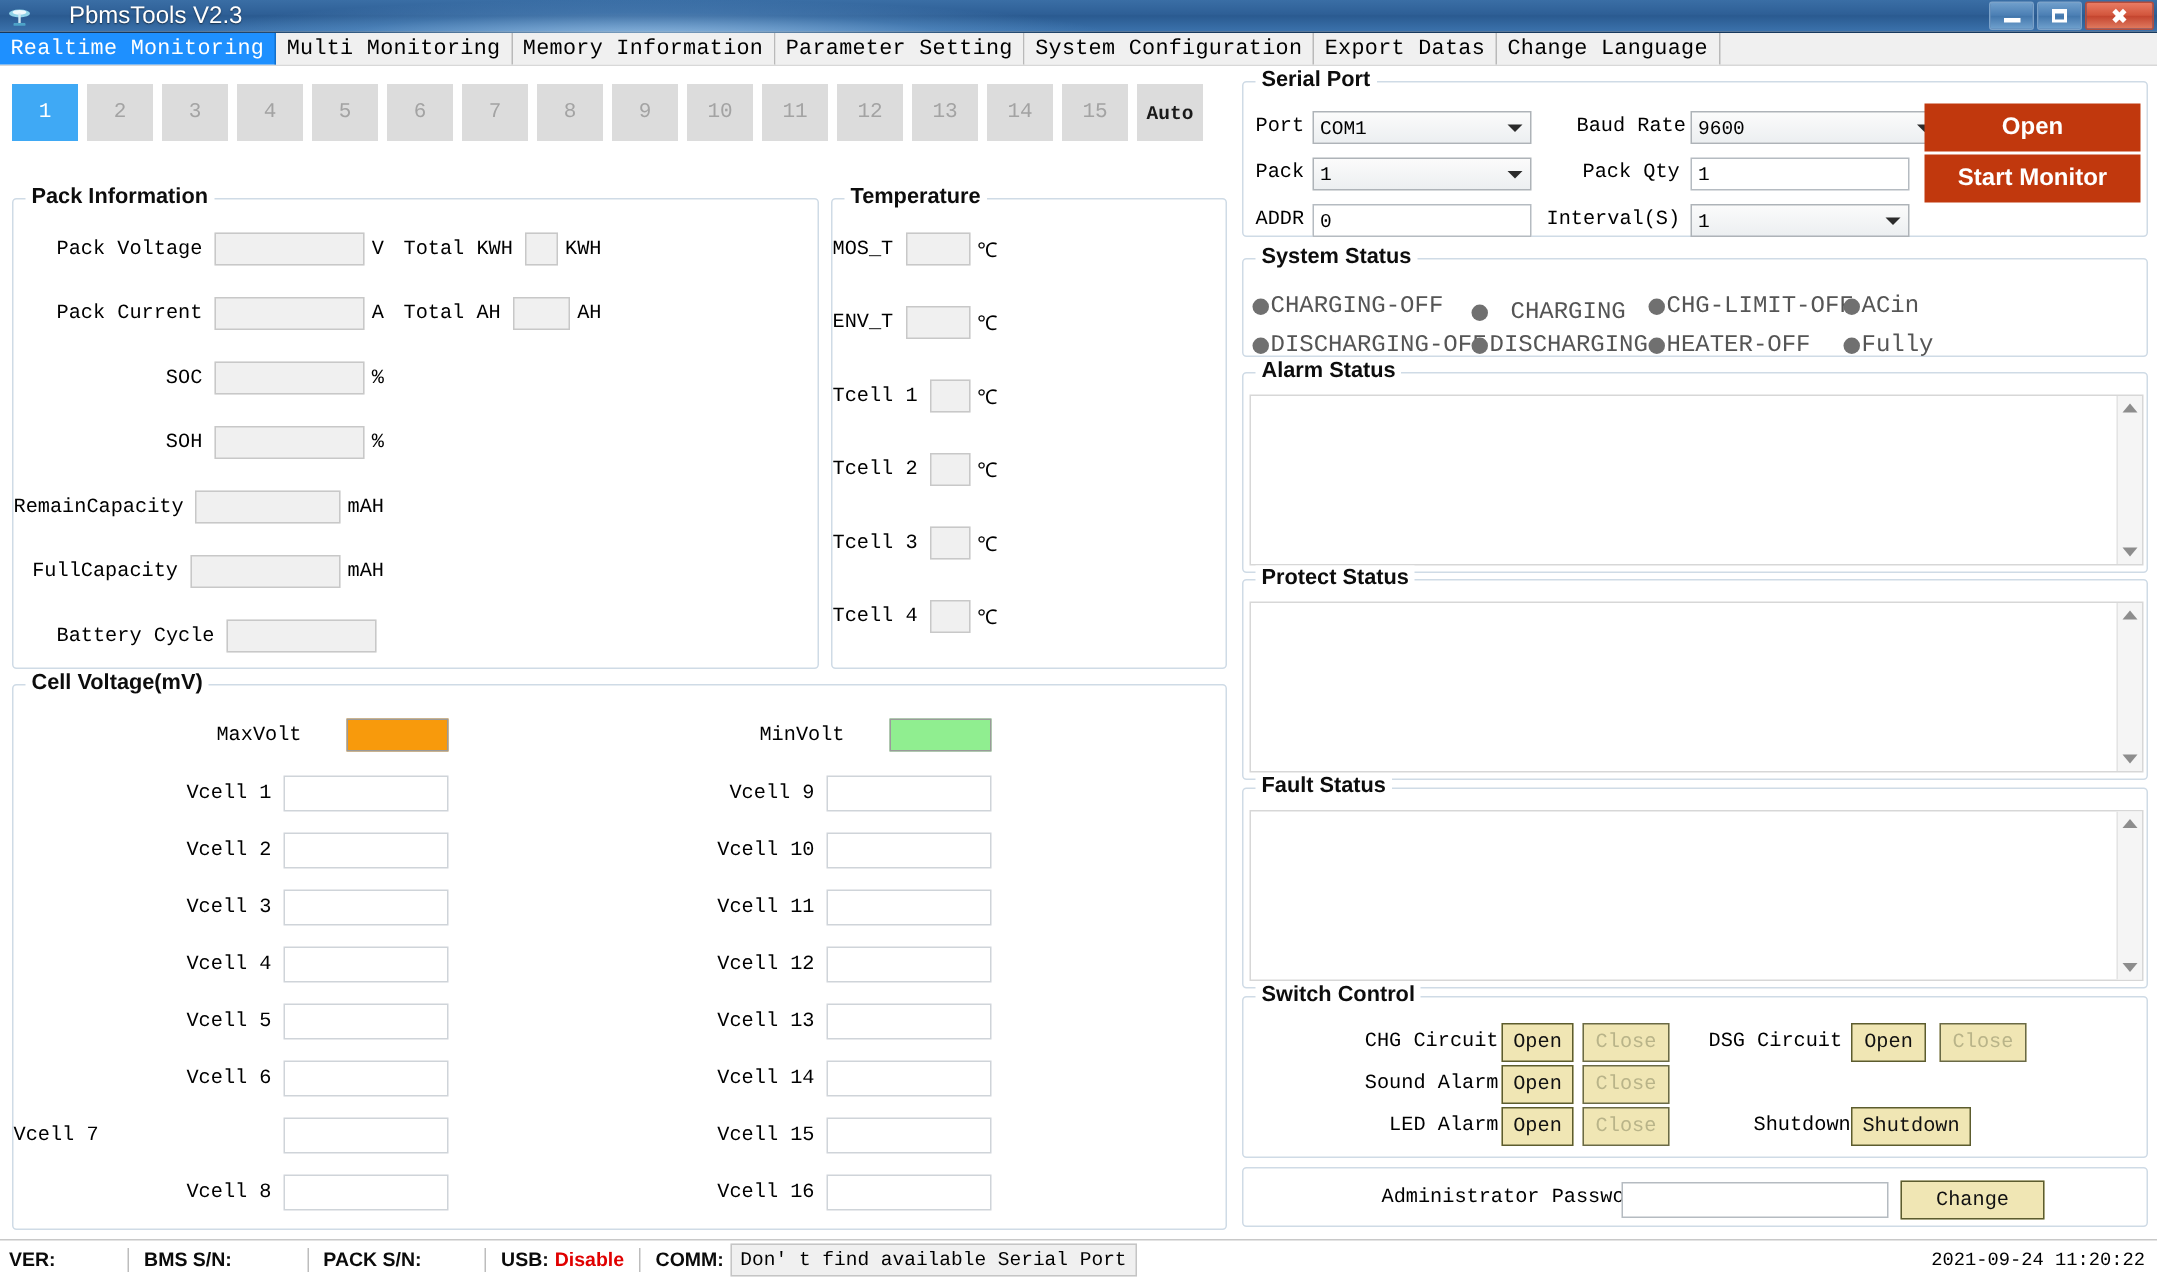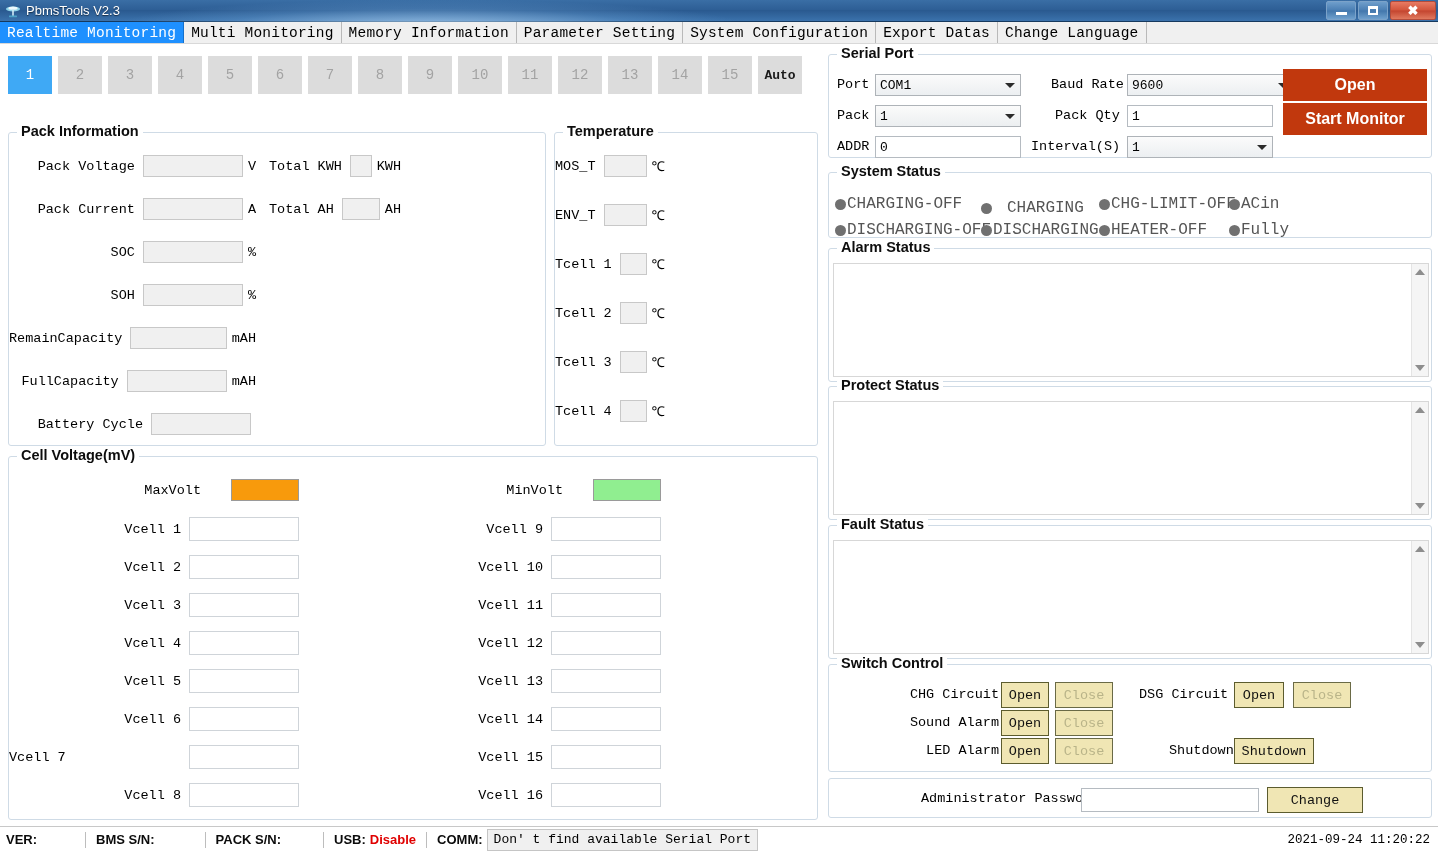--- a/index.html
+++ b/index.html
@@ -29,23 +29,24 @@
     background: radial-gradient(ellipse at 50% 120%, rgba(180,215,245,.75) 0%, rgba(120,175,225,.25) 48%, rgba(255,255,255,0) 72%);
     pointer-events: none;
   }
   .app-icon {
     position: relative; z-index: 2;
     width: 16px; height: 16px; margin-left: 5px; margin-right: 5px;
     flex: 0 0 auto;
   }
   .title-text {
     position: relative; z-index: 2;
-    color: #ffffff; font-size: 13px;
+    color: #ffffff; font-size: 16px;
     text-shadow: 0 1px 1px rgba(0,0,0,.55);
     white-space: nowrap;
+    margin-left: 20px;
   }
   .win-btns {
     position: absolute; right: 2px; top: 1px;
     display: flex; gap: 2px; z-index: 3;
   }
   .win-btn {
     width: 30px; height: 19px;
     border: 1px solid #7ba2c9;
     border-radius: 2px;
     background: linear-gradient(to bottom, #6f9ecb 0%, #4b7fb4 48%, #4377ac 52%, #6fa0cd 100%);

